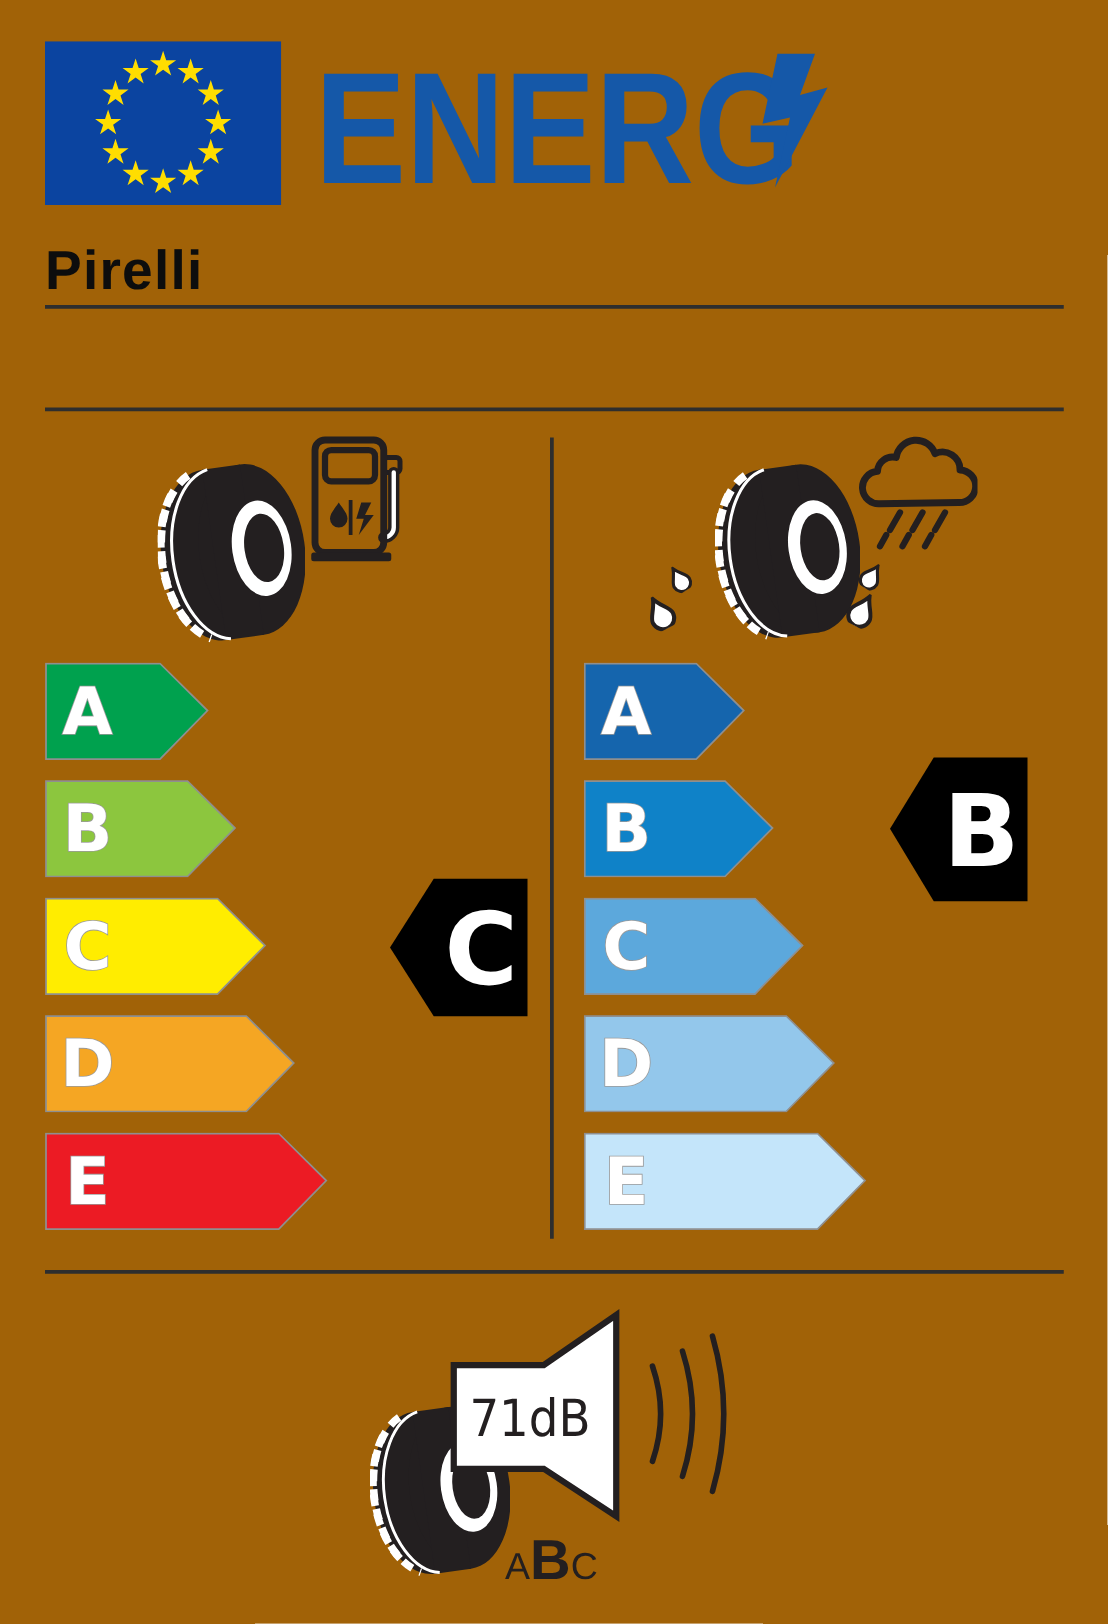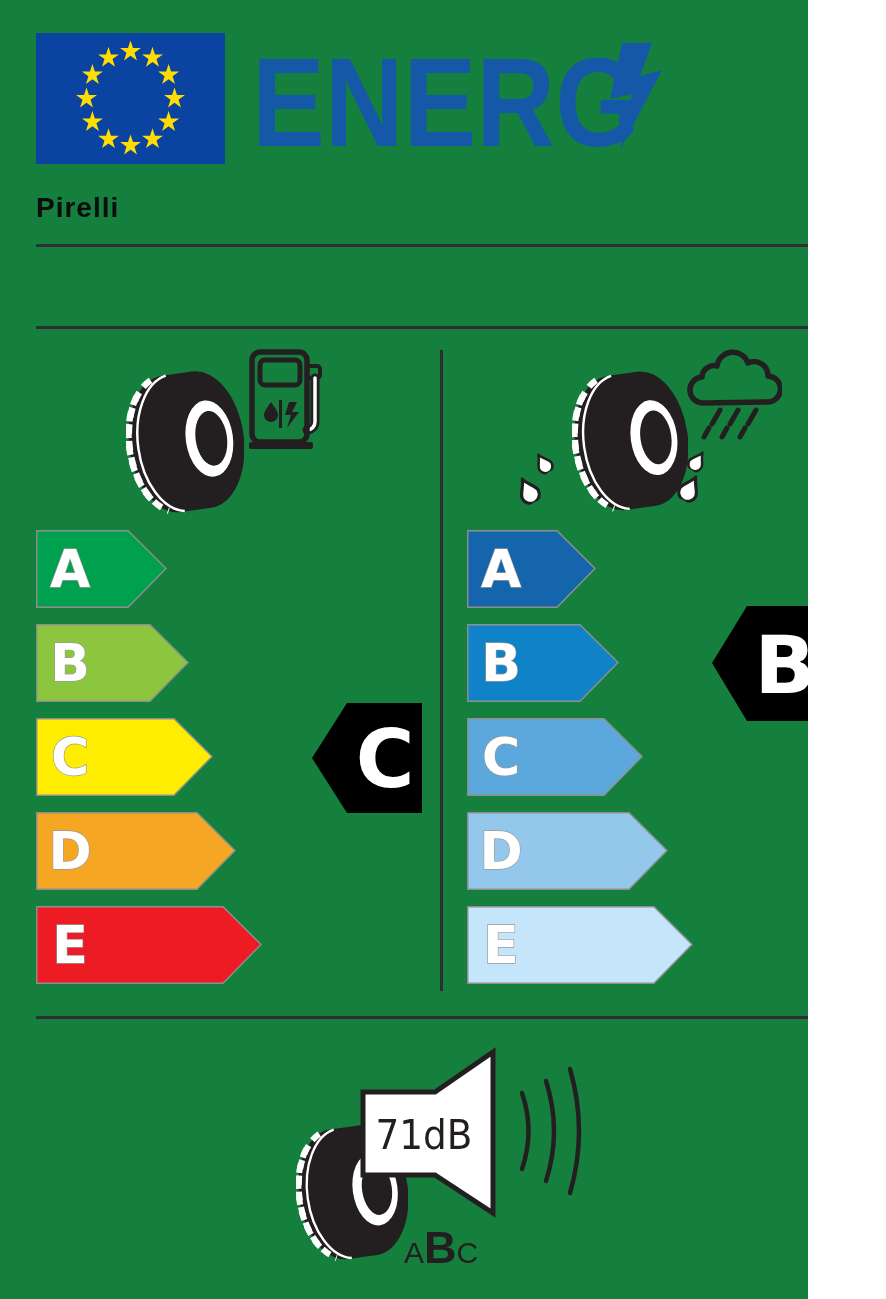--- a/index.html
+++ b/index.html
@@ -1,21 +1,21 @@
 <!DOCTYPE html>
 <html><head>
 <meta charset="utf-8">
 <style>
   html,body{margin:0;padding:0;background:#fff}
-  #label{position:relative;width:808px;height:1299px;background:#15803d;overflow:hidden;
+  #label{position:relative;width:886px;height:1299px;background:#a16207;overflow:hidden;
          font-family:"Liberation Sans",sans-serif}
   .abs{position:absolute}
   .rule{position:absolute;left:36px;width:815px;height:3px;background:#2e2e2e}
   .divider{position:absolute;left:440px;top:350px;width:3px;height:641px;background:#2e2e2e}
-  .brand{position:absolute;left:36px;top:192px;font-size:28px;font-weight:bold;
+  .brand{position:absolute;left:36px;top:192px;font-size:44px;font-weight:bold;
          color:#0d0d0d;letter-spacing:1px}
   .logo-text{font-family:"Liberation Sans",sans-serif;font-weight:bold}
   .grade-letter{font-family:"DejaVu Sans","Liberation Sans",sans-serif;font-weight:bold;
          font-size:52px;fill:#ffffff;stroke:#9a9a9a;stroke-width:1.3;paint-order:stroke;
          text-anchor:middle}
   .marker-letter{font-family:"DejaVu Sans","Liberation Sans",sans-serif;font-weight:bold;
          font-size:80px;fill:#ffffff;text-anchor:middle}
   .db-text{font-family:"DejaVu Sans","Liberation Sans",sans-serif;font-size:41px;
          fill:#231f20;text-anchor:middle}
   .noise-classes{position:absolute;left:404px;top:1222px;width:120px;white-space:nowrap;

